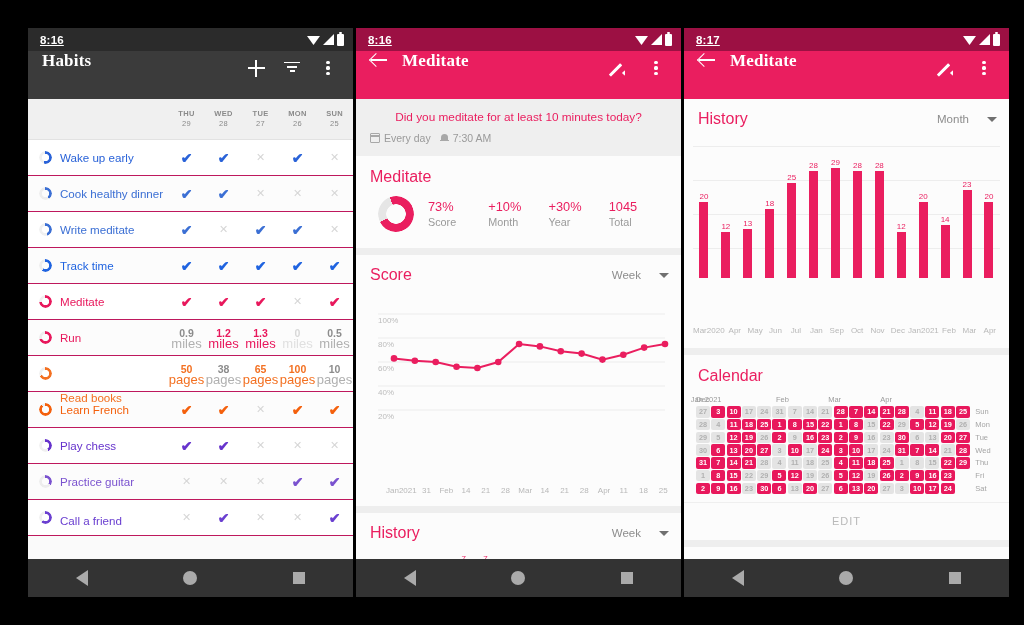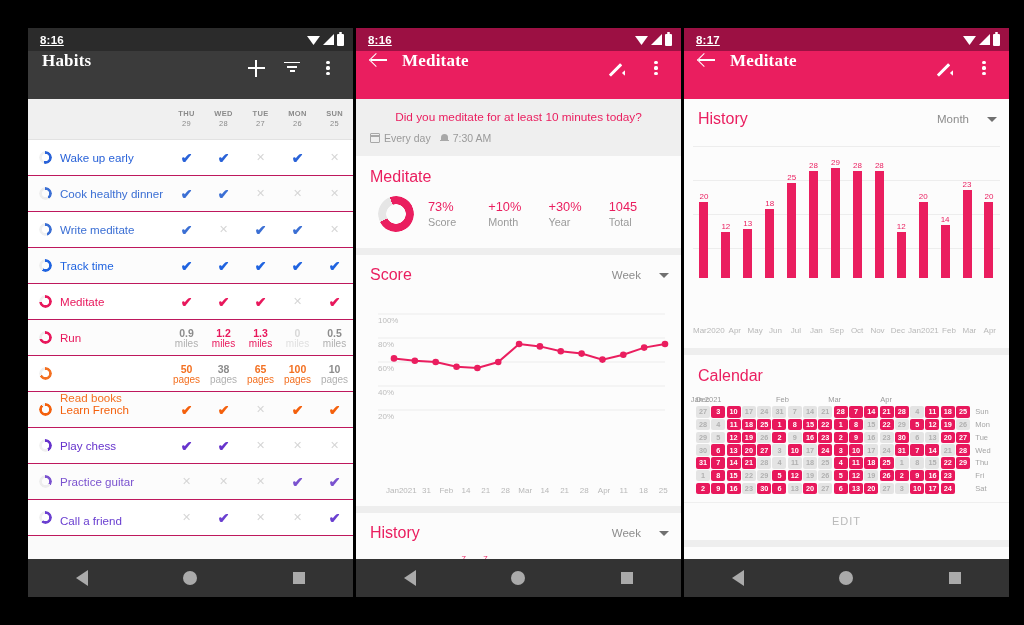--- a/index.html
+++ b/index.html
@@ -135,21 +135,21 @@
     text-align:center;
   }
   .habit-row:nth-child(even){ background:#fcfcfc; }
   .h-name { flex:1 1 auto; display:flex; align-items:center; gap:8px; padding-left:11px; min-width:0;}
   .h-label { font-size:11.6px; white-space:nowrap; overflow:hidden; text-overflow:ellipsis;}
   .ring { width:13px;height:13px; flex:0 0 13px; border-radius:50%; position:relative; }
   .cell { width:37px; flex:0 0 37px; display:flex; flex-direction:column; align-items:center; justify-content:center;}
   .chk { font-size:14px; line-height:1; font-weight:bold;}
   .xx  { font-size:11px; line-height:1; color:#d6d6d6;}
   .num { font-size:10.5px; font-weight:bold; line-height:12px;}
-  .unit{ font-size:10px; line-height:10px; }
+  .unit{ font-size:13px; line-height:10px; }
 
   
   .scroll { flex:1 1 auto; overflow:hidden; background:#eeeeee; }
   .card { background:#fcfcfc; margin-bottom:7px; }
   .card-title { font-size:16px; color:#ea1e5f; padding:12px 14px 6px; }
   .sel-row { display:flex; align-items:center; padding:11px 12px 4px 14px;}
   .sel-row .card-title{padding:0;flex:0 0 auto;}
   .spinner { margin-left:auto; display:flex; align-items:center; gap:18px; cursor:pointer;}
   .spinner span{ font-size:11.5px; color:#8d8d8d;}
   .caret{width:0;height:0;border-left:5px solid transparent;border-right:5px solid transparent;border-top:5.5px solid #707070;}

